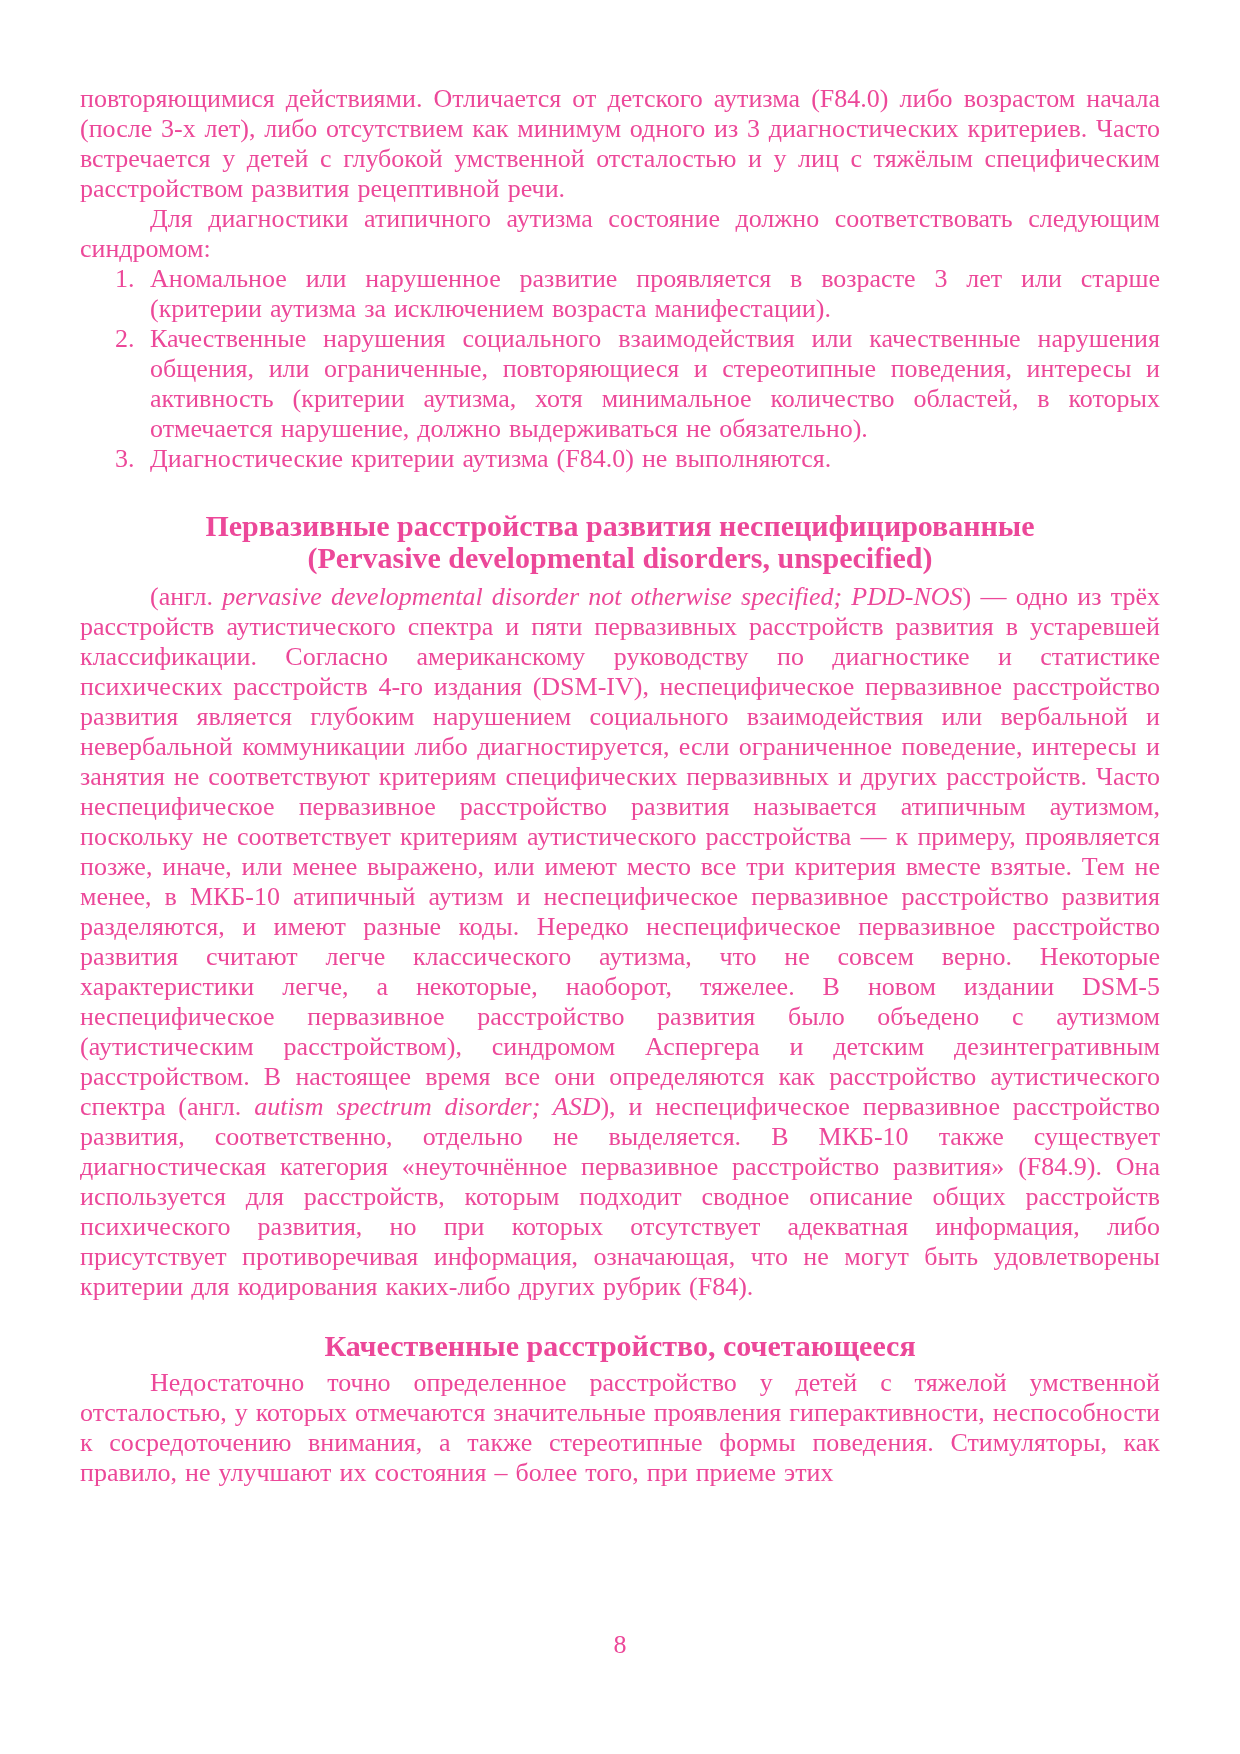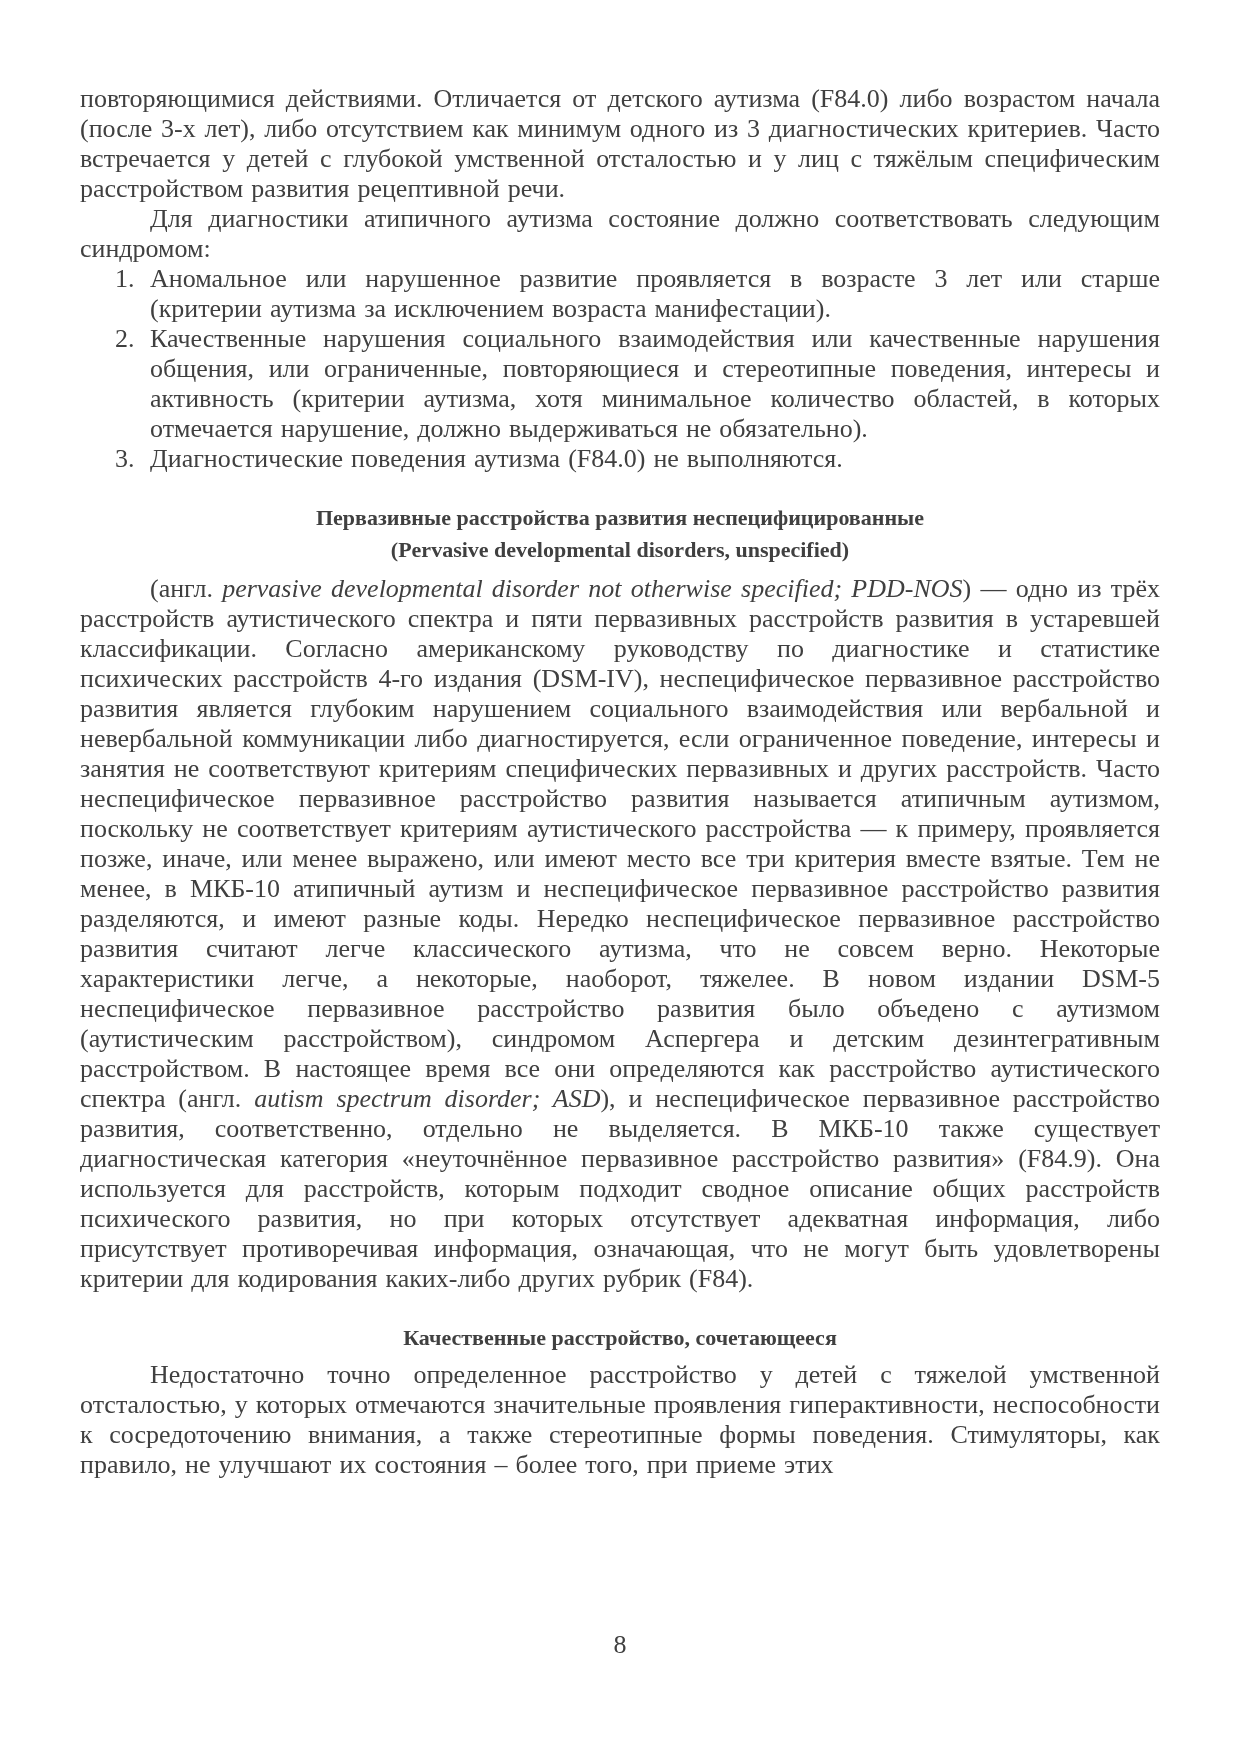--- a/index.html
+++ b/index.html
@@ -5,21 +5,21 @@
   html, body {
     margin: 0;
     padding: 0;
     background: #ffffff;
   }
   .page {
     position: relative;
     width: 1240px;
     height: 1754px;
     background: #ffffff;
-    color: #404040;
+    color: #ec4899;
     font-family: "Liberation Serif", "DejaVu Serif", serif;
     font-size: 26px;
     line-height: 30px;
     overflow: hidden;
   }
   .content {
     position: absolute;
     top: 84px;
     left: 80px;
     width: 1080px;
@@ -45,22 +45,22 @@
   .crit-num {
     flex: 0 0 35px;
     width: 35px;
   }
   .crit-text {
     flex: 1 1 auto;
     text-align: justify;
     word-spacing: 1.5px;
   }
   h2.section-heading {
-    margin: 28px 0 8px 0;
-    font-size: 22px;
+    margin: 36px 0 8px 0;
+    font-size: 30px;
     line-height: 32px;
     font-weight: bold;
     text-align: center;
   }
   h2.section-heading .h-line {
     display: block;
   }
   h2.overactive {
     margin-top: 28px;
     margin-bottom: 6px;
@@ -92,21 +92,21 @@
       <div class="crit-item">
         <span class="crit-num">1.</span>
         <span class="crit-text">Аномальное или нарушенное развитие проявляется в возрасте 3 лет или старше (критерии аутизма за исключением возраста манифестации).</span>
       </div>
       <div class="crit-item">
         <span class="crit-num">2.</span>
         <span class="crit-text">Качественные нарушения социального взаимодействия или качественные нарушения общения, или ограниченные, повторяющиеся и стереотипные поведения, интересы и активность (критерии аутизма, хотя минимальное количество областей, в которых отмечается нарушение, должно выдерживаться не обязательно).</span>
       </div>
       <div class="crit-item">
         <span class="crit-num">3.</span>
-        <span class="crit-text">Диагностические поведения аутизма (F84.0) не выполняются.</span>
+        <span class="crit-text">Диагностические критерии аутизма (F84.0) не выполняются.</span>
       </div>
     </div>
 
     <h2 class="section-heading">
       <span class="h-line">Первазивные расстройства развития неспецифицированные</span>
       <span class="h-line">(Pervasive developmental disorders, unspecified)</span>
     </h2>
 
     <p class="just indent"><span>(англ. </span><em>pervasive developmental disorder not otherwise specified; PDD-NOS</em><span>) — одно из трёх расстройств аутистического спектра и пяти первазивных расстройств развития в устаревшей классификации. Согласно американскому руководству по диагностике и статистике психических расстройств 4-го издания (DSM-IV), неспецифическое первазивное расстройство развития является глубоким нарушением социального взаимодействия или вербальной и невербальной коммуникации либо диагностируется, если ограниченное поведение, интересы и занятия не соответствуют критериям специфических первазивных и других расстройств. Часто неспецифическое первазивное расстройство развития называется атипичным аутизмом, поскольку не соответствует критериям аутистического расстройства — к примеру, проявляется позже, иначе, или менее выражено, или имеют место все три критерия вместе взятые. Тем не менее, в МКБ-10 атипичный аутизм и неспецифическое первазивное расстройство развития разделяются, и имеют разные коды. Нередко неспецифическое первазивное расстройство развития считают легче классического аутизма, что не совсем верно. Некоторые характеристики легче, а некоторые, наоборот, тяжелее. В новом издании DSM-5 неспецифическое первазивное расстройство развития было объедено с аутизмом (аутистическим расстройством), синдромом Аспергера и детским дезинтегративным расстройством. В настоящее время все они определяются как расстройство аутистического спектра (англ. </span><em>autism spectrum disorder; ASD</em><span>), и неспецифическое первазивное расстройство развития, соответственно, отдельно не выделяется. В МКБ-10 также существует диагностическая категория «неуточнённое первазивное расстройство развития» (F84.9). Она используется для расстройств, которым подходит сводное описание общих расстройств психического развития, но при которых отсутствует адекватная информация, либо присутствует противоречивая информация, означающая, что не могут быть удовлетворены критерии для кодирования каких-либо других рубрик (F84).</span></p>
 

